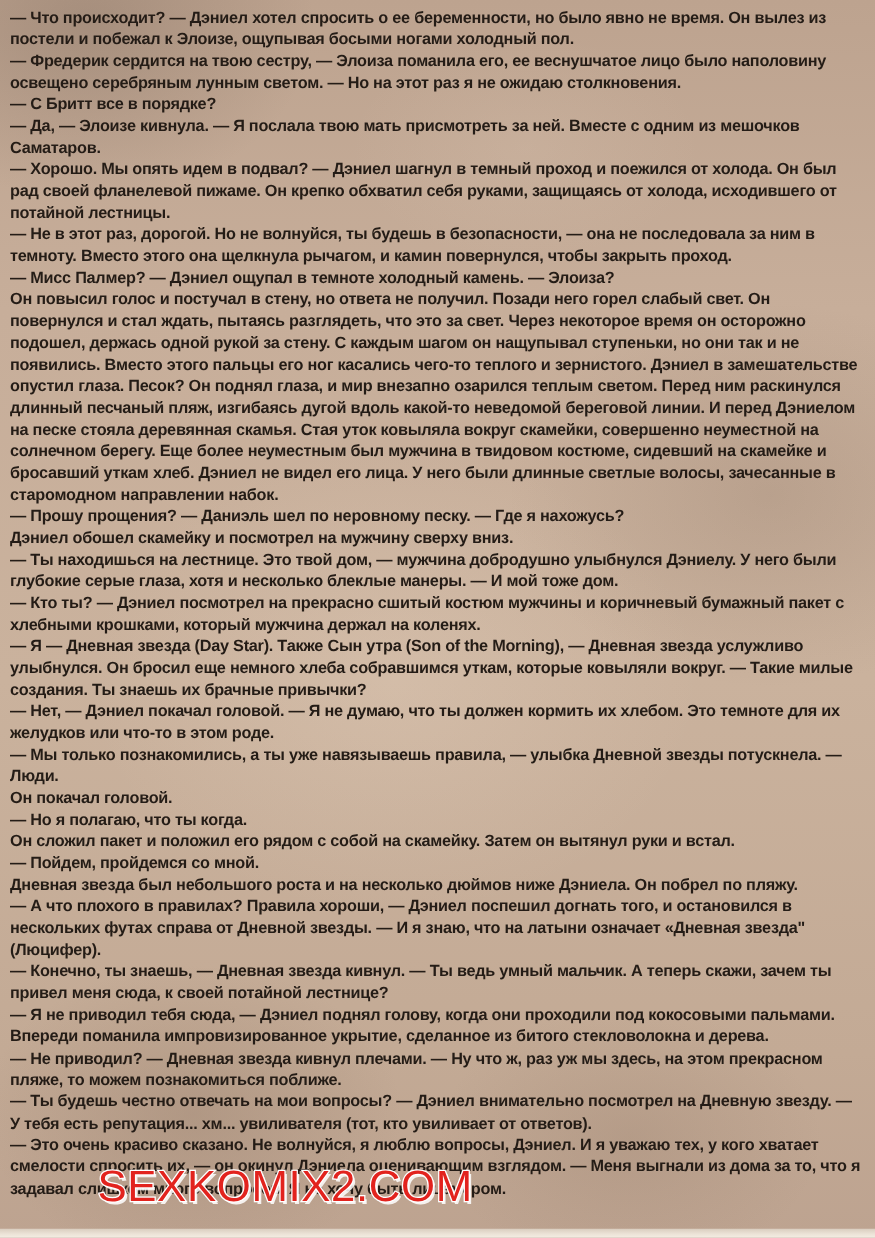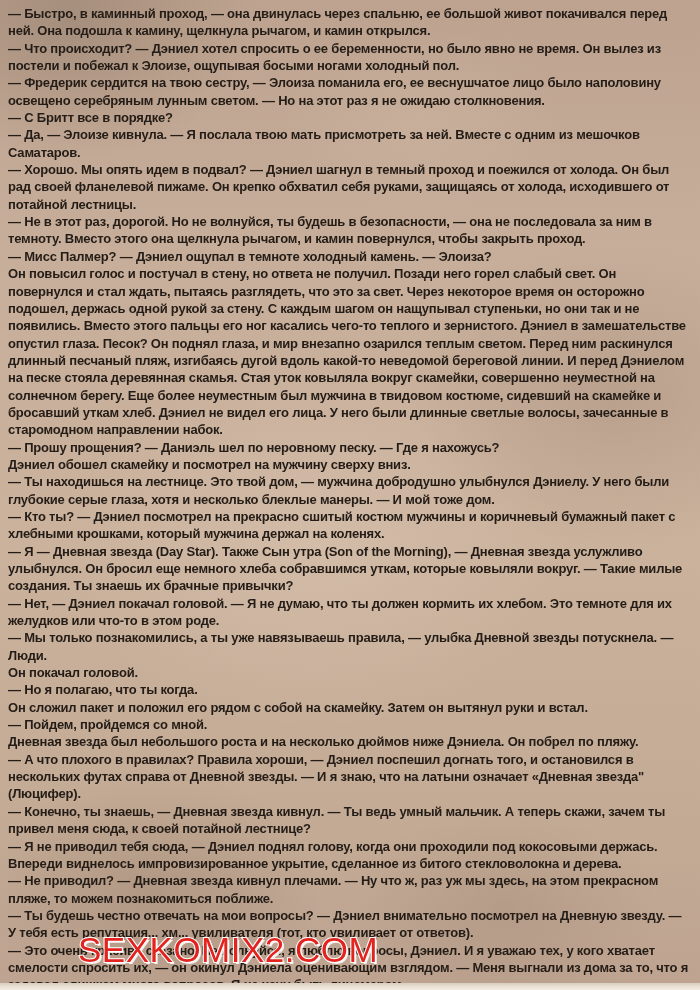--- a/index.html
+++ b/index.html
@@ -64,21 +64,20 @@
     width: 700px;
     height: 7px;
     background: linear-gradient(180deg, #d9cdbf 0%, #ece3d7 60%, #f3ece2 100%);
   }
 </style>
 </head>
 <body>
 
 <div class="page">
   <div class="story-text">
-      <p>— Быстро, в каминный проход, — она двинулась через спальню, ее большой живот покачивался перед ней. Она подошла к камину, щелкнула рычагом, и камин открылся.</p>
       <p>— Что происходит? — Дэниел хотел спросить о ее беременности, но было явно не время. Он вылез из постели и побежал к Элоизе, ощупывая босыми ногами холодный пол.</p>
       <p>— Фредерик сердится на твою сестру, — Элоиза поманила его, ее веснушчатое лицо было наполовину освещено серебряным лунным светом. — Но на этот раз я не ожидаю столкновения.</p>
       <p>— С Бритт все в порядке?</p>
       <p>— Да, — Элоизе кивнула. — Я послала твою мать присмотреть за ней. Вместе с одним из мешочков Саматаров.</p>
       <p>— Хорошо. Мы опять идем в подвал? — Дэниел шагнул в темный проход и поежился от холода. Он был рад своей фланелевой пижаме. Он крепко обхватил себя руками, защищаясь от холода, исходившего от потайной лестницы.</p>
       <p>— Не в этот раз, дорогой. Но не волнуйся, ты будешь в безопасности, — она не последовала за ним в темноту. Вместо этого она щелкнула рычагом, и камин повернулся, чтобы закрыть проход.</p>
       <p>— Мисс Палмер? — Дэниел ощупал в темноте холодный камень. — Элоиза?</p>
       <p>Он повысил голос и постучал в стену, но ответа не получил. Позади него горел слабый свет. Он повернулся и стал ждать, пытаясь разглядеть, что это за свет. Через некоторое время он осторожно подошел, держась одной рукой за стену. С каждым шагом он нащупывал ступеньки, но они так и не появились. Вместо этого пальцы его ног касались чего-то теплого и зернистого. Дэниел в замешательстве опустил глаза. Песок? Он поднял глаза, и мир внезапно озарился теплым светом. Перед ним раскинулся длинный песчаный пляж, изгибаясь дугой вдоль какой-то неведомой береговой линии. И перед Дэниелом на песке стояла деревянная скамья. Стая уток ковыляла вокруг скамейки, совершенно неуместной на солнечном берегу. Еще более неуместным был мужчина в твидовом костюме, сидевший на скамейке и бросавший уткам хлеб. Дэниел не видел его лица. У него были длинные светлые волосы, зачесанные в старомодном направлении набок.</p>
       <p>— Прошу прощения? — Даниэль шел по неровному песку. — Где я нахожусь?</p>
       <p>Дэниел обошел скамейку и посмотрел на мужчину сверху вниз.</p>
@@ -87,20 +86,20 @@
       <p>— Я — Дневная звезда (Day Star). Также Сын утра (Son of the Morning), — Дневная звезда услужливо улыбнулся. Он бросил еще немного хлеба собравшимся уткам, которые ковыляли вокруг. — Такие милые создания. Ты знаешь их брачные привычки?</p>
       <p>— Нет, — Дэниел покачал головой. — Я не думаю, что ты должен кормить их хлебом. Это темноте для их желудков или что-то в этом роде.</p>
       <p>— Мы только познакомились, а ты уже навязываешь правила, — улыбка Дневной звезды потускнела. — Люди.</p>
       <p>Он покачал головой.</p>
       <p>— Но я полагаю, что ты когда.</p>
       <p>Он сложил пакет и положил его рядом с собой на скамейку. Затем он вытянул руки и встал.</p>
       <p>— Пойдем, пройдемся со мной.</p>
       <p>Дневная звезда был небольшого роста и на несколько дюймов ниже Дэниела. Он побрел по пляжу.</p>
       <p>— А что плохого в правилах? Правила хороши, — Дэниел поспешил догнать того, и остановился в нескольких футах справа от Дневной звезды. — И я знаю, что на латыни означает «Дневная звезда"(Люцифер).</p>
       <p>— Конечно, ты знаешь, — Дневная звезда кивнул. — Ты ведь умный мальчик. А теперь скажи, зачем ты привел меня сюда, к своей потайной лестнице?</p>
-      <p>— Я не приводил тебя сюда, — Дэниел поднял голову, когда они проходили под кокосовыми держась. Впереди виднелось импровизированное укрытие, сделанное из битого стекловолокна и дерева.</p>
+      <p>— Я не приводил тебя сюда, — Дэниел поднял голову, когда они проходили под кокосовыми пальмами. Впереди поманила импровизированное укрытие, сделанное из битого стекловолокна и дерева.</p>
       <p>— Не приводил? — Дневная звезда кивнул плечами. — Ну что ж, раз уж мы здесь, на этом прекрасном пляже, то можем познакомиться поближе.</p>
       <p>— Ты будешь честно отвечать на мои вопросы? — Дэниел внимательно посмотрел на Дневную звезду. — У тебя есть репутация... хм... увиливателя (тот, кто увиливает от ответов).</p>
       <p>— Это очень красиво сказано. Не волнуйся, я люблю вопросы, Дэниел. И я уважаю тех, у кого хватает смелости спросить их, — он окинул Дэниела оценивающим взглядом. — Меня выгнали из дома за то, что я задавал слишком много вопросов. Я не хочу быть лицемером.</p>
     </div>
   <div class="watermark">SEXKOMIX2.COM</div>
   <div class="bottom-strip"></div>
 </div>
 
 </body></html>

